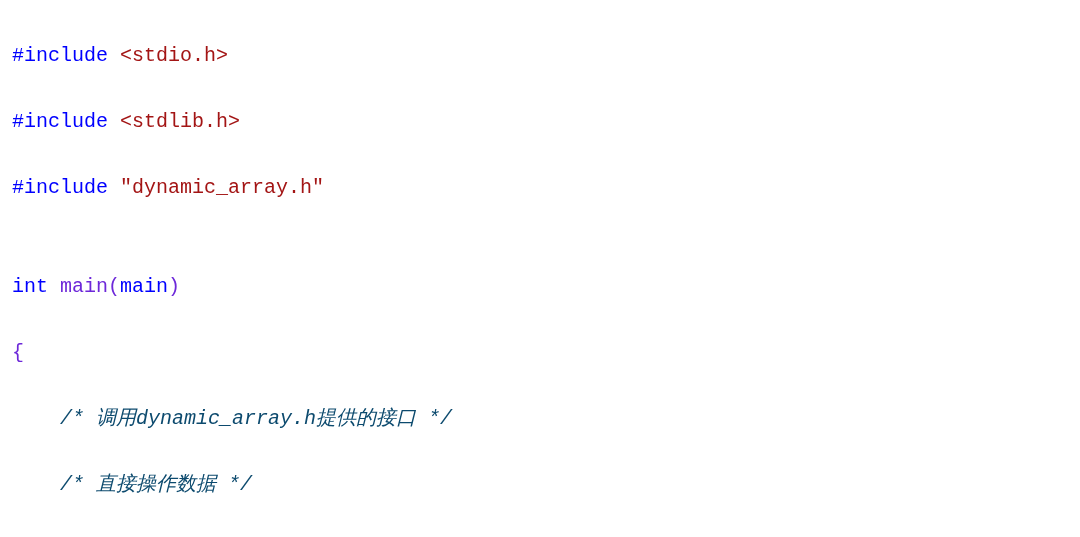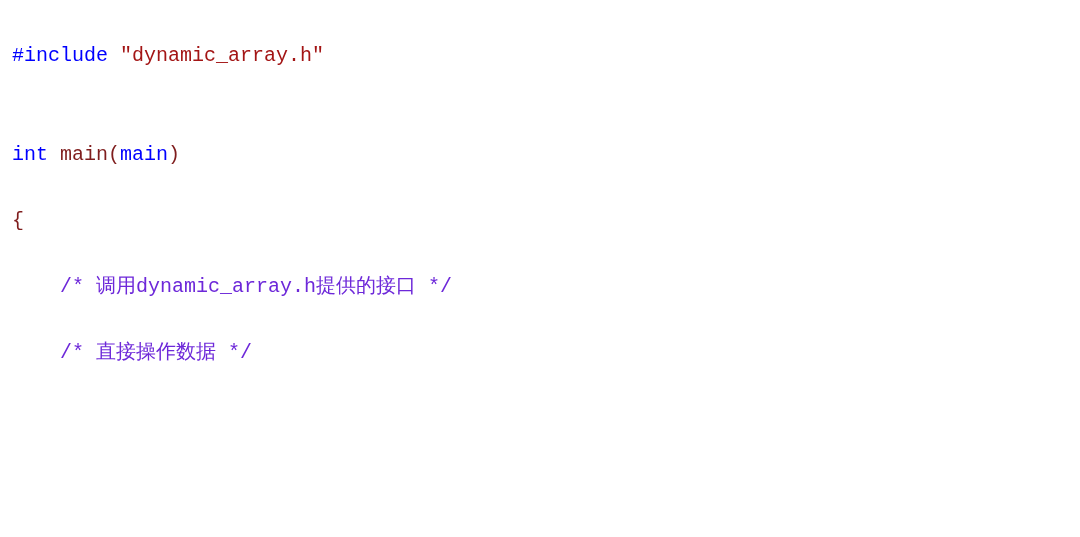--- a/index.html
+++ b/index.html
@@ -16,27 +16,29 @@
   .code-block {
     padding: 6px 12px;
     white-space: pre;
     position: relative;
   }
   .line { display: block; }
   .indent { padding-left: 48px; display: inline-block; }
   .kw-blue { color: #0000ff; }
   .str { color: #a31515; }
   .angle { color: #a31515; }
-  .comment { color: #6d28d9; }
-  .plain { color: #7f1d1d; }
+  .comment { color: #0c4a6e; font-style: italic; }
+  .plain { color: #6d28d9; }
 </style>
 </head>
 <body>
 
 <div class="code-block">
+<span class="line"><span class="kw-blue">#include</span> <span class="angle">&lt;stdio.h&gt;</span></span>
+<span class="line"><span class="kw-blue">#include</span> <span class="angle">&lt;stdlib.h&gt;</span></span>
 <span class="line"><span class="kw-blue">#include</span> <span class="str">"dynamic_array.h"</span></span>
 <span class="line"></span>
 <span class="line"><span class="kw-blue">int</span><span class="plain"> main(</span><span class="kw-blue">main</span><span class="plain">)</span></span>
 <span class="line plain">{</span>
 <span class="line"><span class="indent comment">/* 调用dynamic_array.h提供的接口 */</span></span>
 <span class="line"><span class="indent comment">/* 直接操作数据 */</span></span>
 
 
 
 

